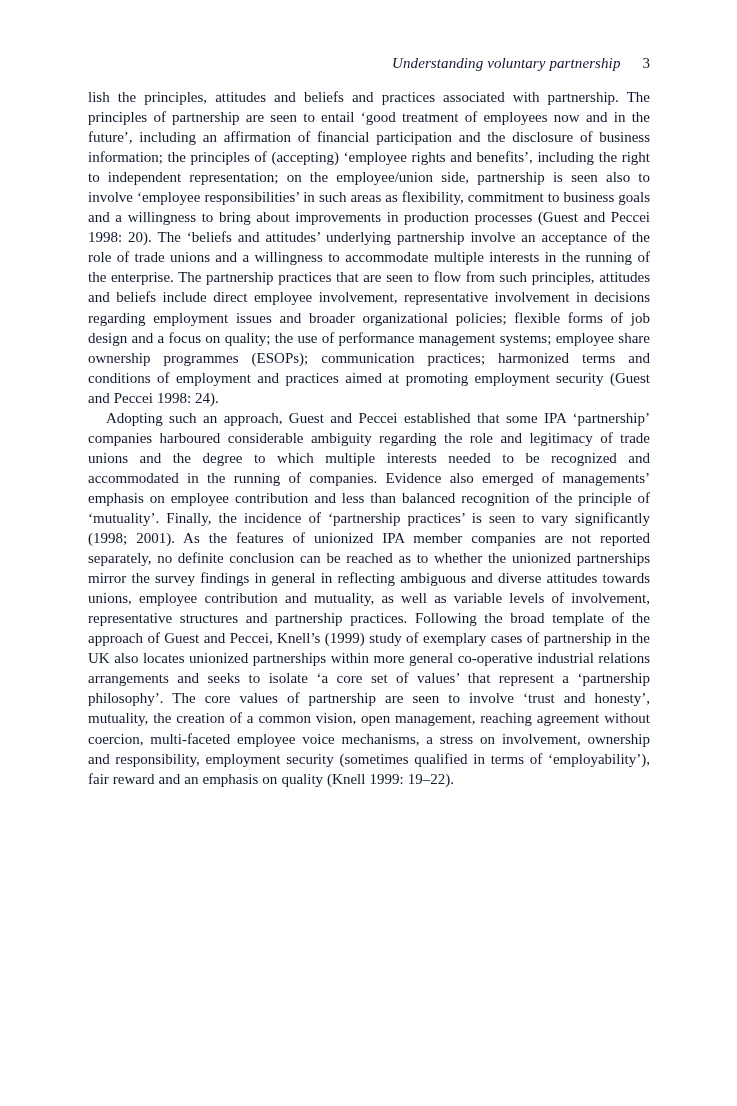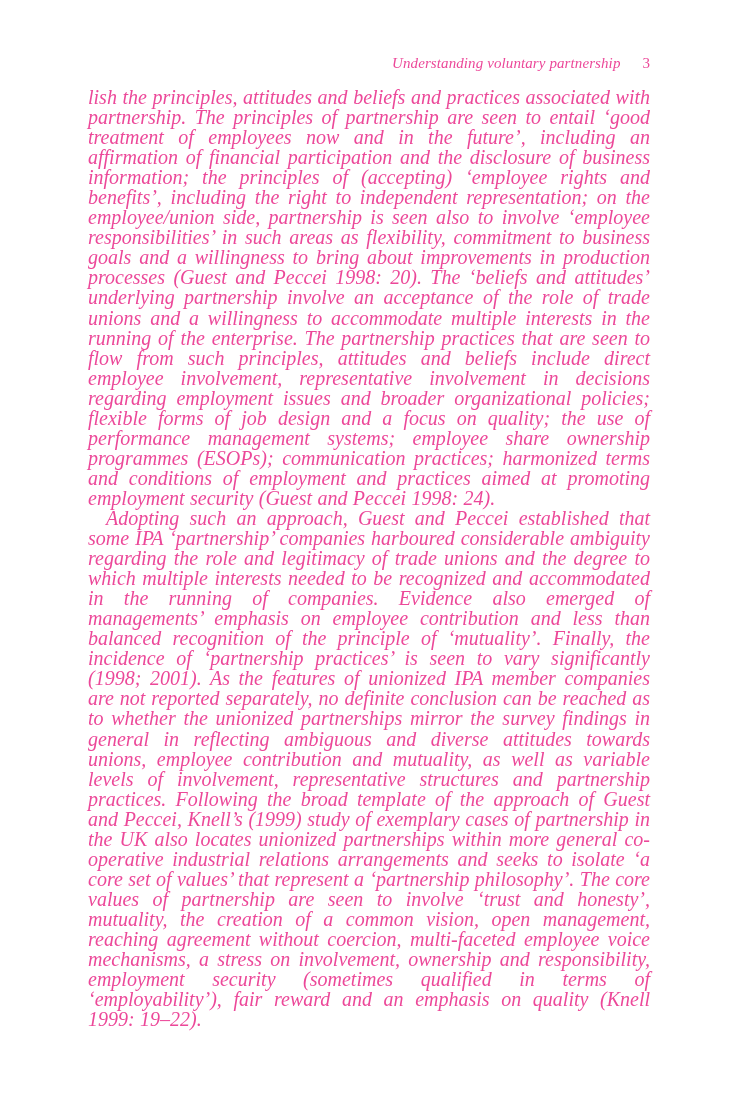--- a/index.html
+++ b/index.html
@@ -8,21 +8,21 @@
     background: #ffffff;
   }
   .page {
     position: relative;
     width: 737px;
     height: 1106px;
     background: #ffffff;
     margin: 0 auto;
     overflow: hidden;
     font-family: "Liberation Serif", "DejaVu Serif", serif;
-    color: #ec4899;
+    color: #0f172a;
     -webkit-font-smoothing: antialiased;
   }
   .running-head {
     position: absolute;
     top: 53px;
     left: 88px;
     width: 562px;
     display: flex;
     justify-content: flex-end;
     align-items: baseline;
@@ -39,28 +39,27 @@
     font-size: 15px;
   }
   .textblock {
     position: absolute;
     top: 87px;
     left: 88px;
     width: 562px;
   }
   p.para {
     margin: 0;
-    font-size: 20px;
+    font-size: 15px;
     line-height: 20.05px;
     text-align: justify;
     text-justify: inter-word;
     hyphens: manual;
     -webkit-hyphens: manual;
     word-spacing: 0.02em;
-    font-style: italic;
   }
   p.indent {
     text-indent: 18px;
   }
   p.noindent {
     text-indent: 0;
   }
 </style>
 </head>
 <body>

